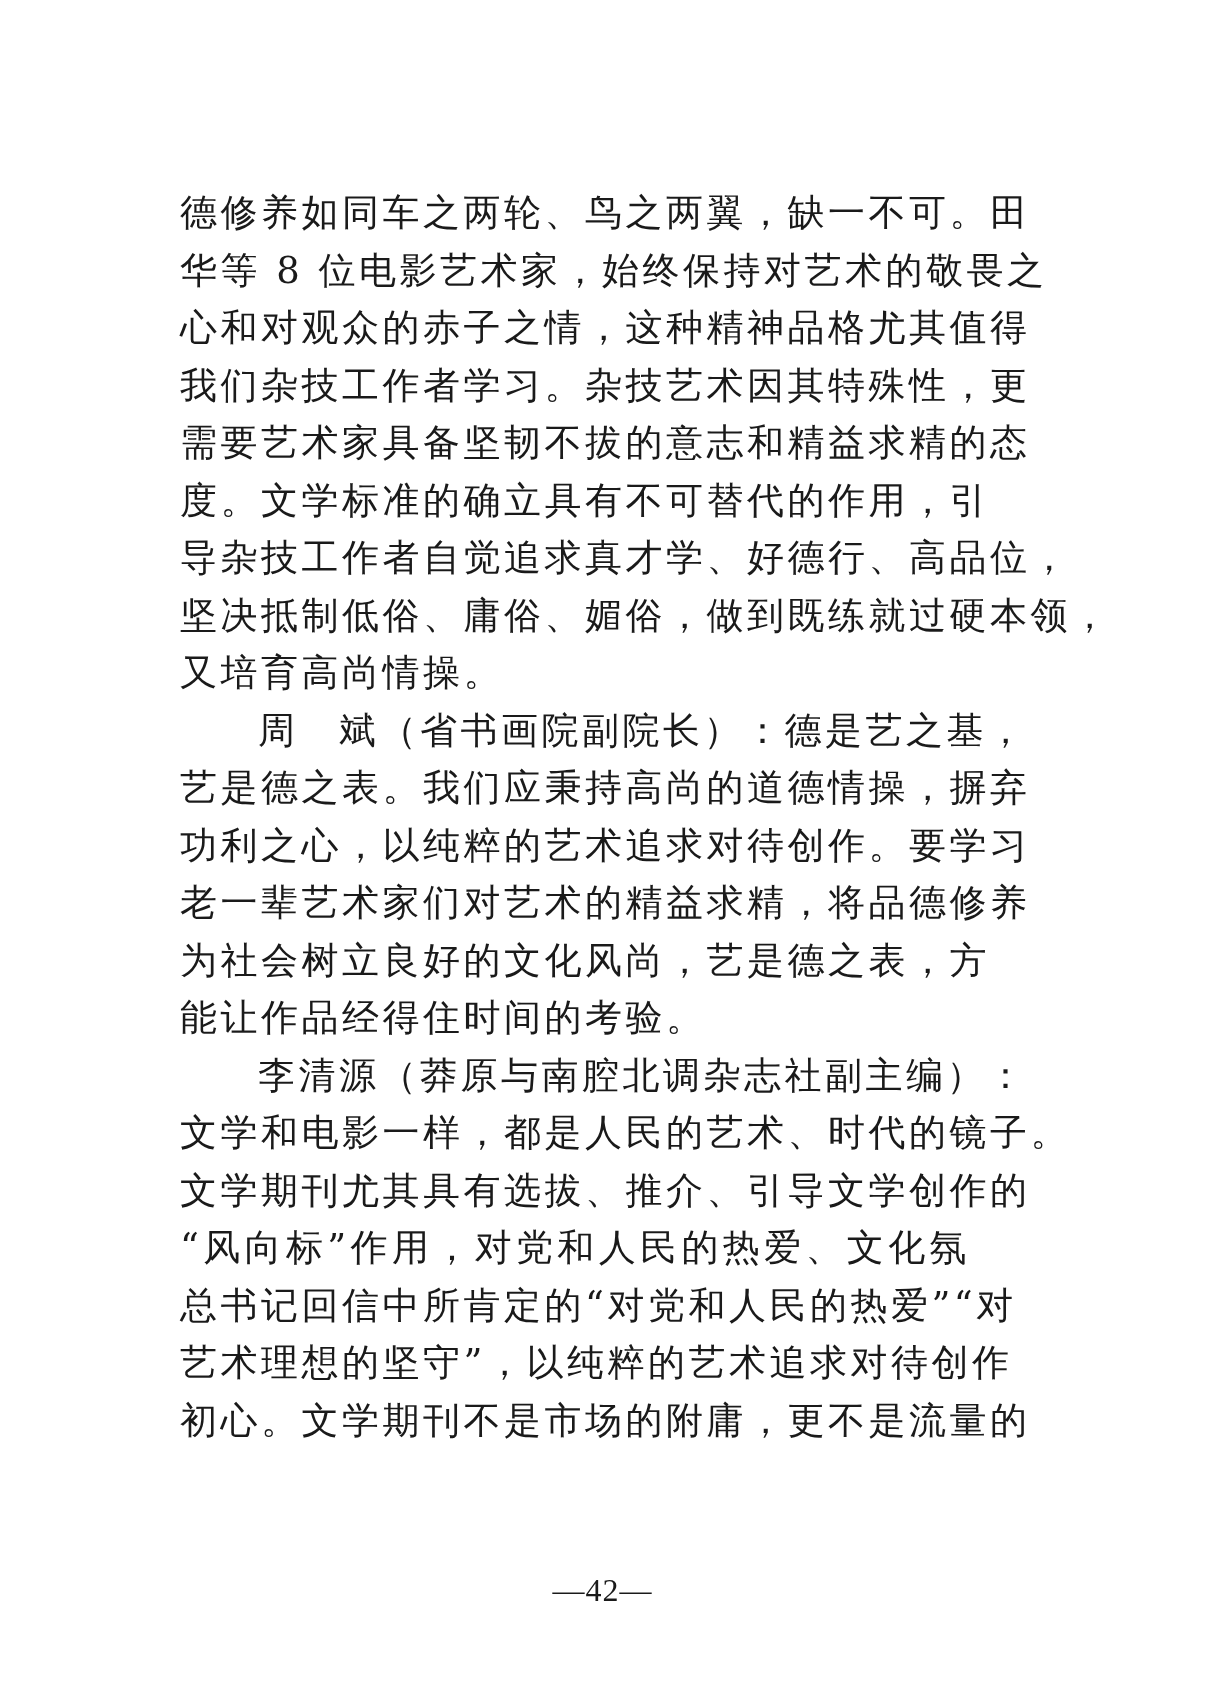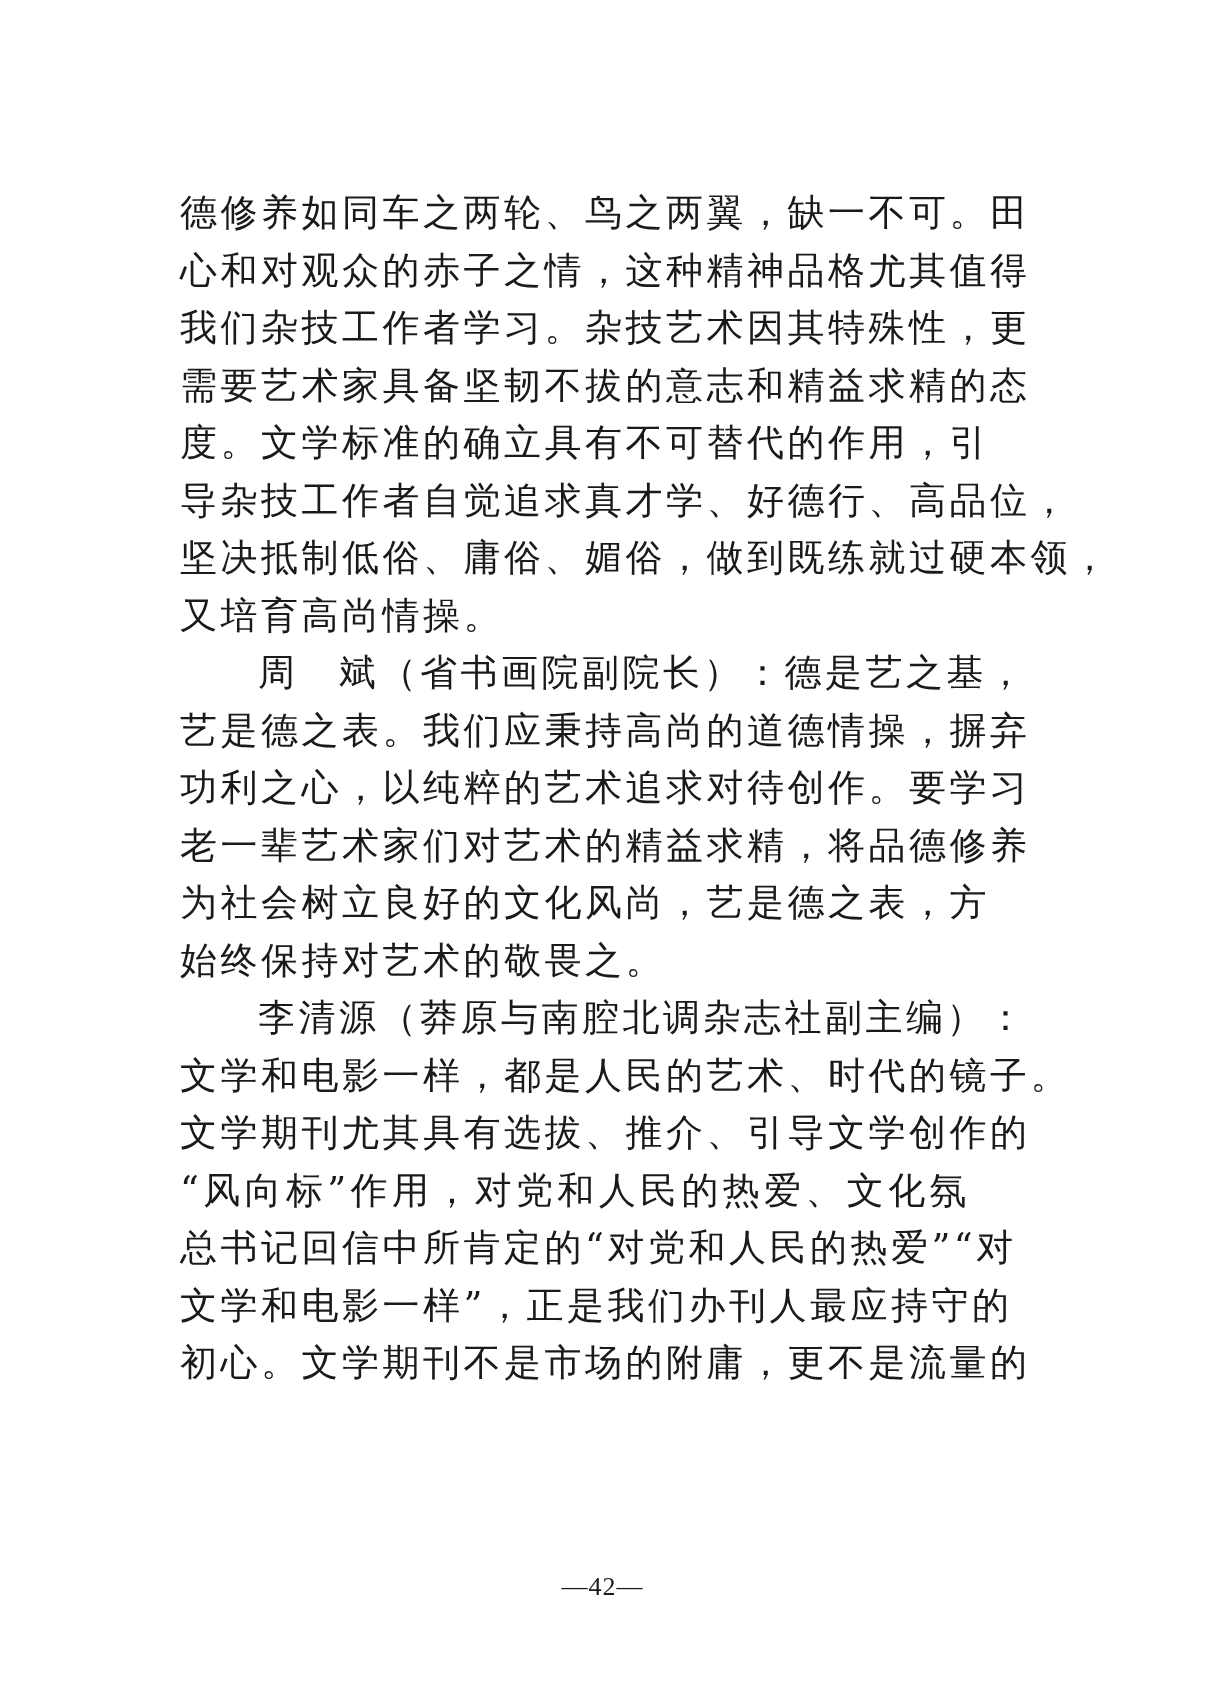--- a/index.html
+++ b/index.html
@@ -43,48 +43,49 @@
     }
     .line.indent {
       padding-left: 78px;
     }
     .page-number {
       position: absolute;
       top: 1556px;
       left: 0;
       width: 1205px;
       text-align: center;
-      font-size: 26px;
+      font-size: 32px;
       font-family: "Liberation Serif", "DejaVu Serif", serif;
       letter-spacing: 1px;
       color: #1a1a1a;
     }
   </style>
 </head>
 <body>
 
 <div class="page">
   <div class="body-text">
     <div class="line">德修养如同车之两轮、鸟之两翼，缺一不可。田</div>
+    <div class="line">华等 8 位电影艺术家，始终保持对艺术的敬畏之</div>
     <div class="line">心和对观众的赤子之情，这种精神品格尤其值得</div>
     <div class="line">我们杂技工作者学习。杂技艺术因其特殊性，更</div>
     <div class="line">需要艺术家具备坚韧不拔的意志和精益求精的态</div>
     <div class="line">度。文学标准的确立具有不可替代的作用，引</div>
     <div class="line">导杂技工作者自觉追求真才学、好德行、高品位，</div>
     <div class="line">坚决抵制低俗、庸俗、媚俗，做到既练就过硬本领，</div>
     <div class="line last">又培育高尚情操。</div>
     <div class="line indent">周　斌（省书画院副院长）：德是艺之基，</div>
     <div class="line">艺是德之表。我们应秉持高尚的道德情操，摒弃</div>
     <div class="line">功利之心，以纯粹的艺术追求对待创作。要学习</div>
     <div class="line">老一辈艺术家们对艺术的精益求精，将品德修养</div>
     <div class="line">为社会树立良好的文化风尚，艺是德之表，方</div>
-    <div class="line last">始终保持对艺术的敬畏之。</div>
+    <div class="line last">能让作品经得住时间的考验。</div>
     <div class="line indent">李清源（莽原与南腔北调杂志社副主编）：</div>
     <div class="line">文学和电影一样，都是人民的艺术、时代的镜子。</div>
     <div class="line">文学期刊尤其具有选拔、推介、引导文学创作的</div>
     <div class="line">“风向标”作用，对党和人民的热爱、文化氛</div>
     <div class="line">总书记回信中所肯定的“对党和人民的热爱”“对</div>
-    <div class="line">文学和电影一样”，正是我们办刊人最应持守的</div>
+    <div class="line">艺术理想的坚守”，以纯粹的艺术追求对待创作</div>
     <div class="line">初心。文学期刊不是市场的附庸，更不是流量的</div>
   </div>
 
   <div class="page-number">—42—</div>
 </div>
 
 </body></html>

